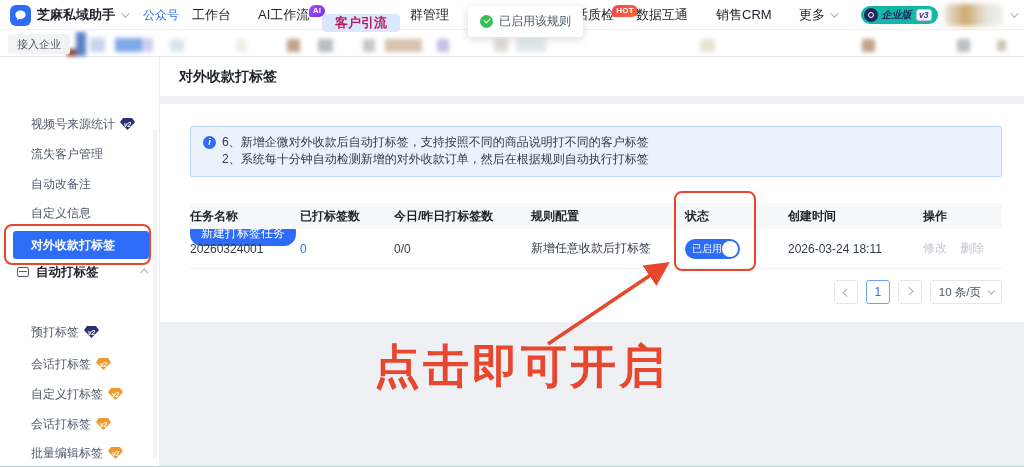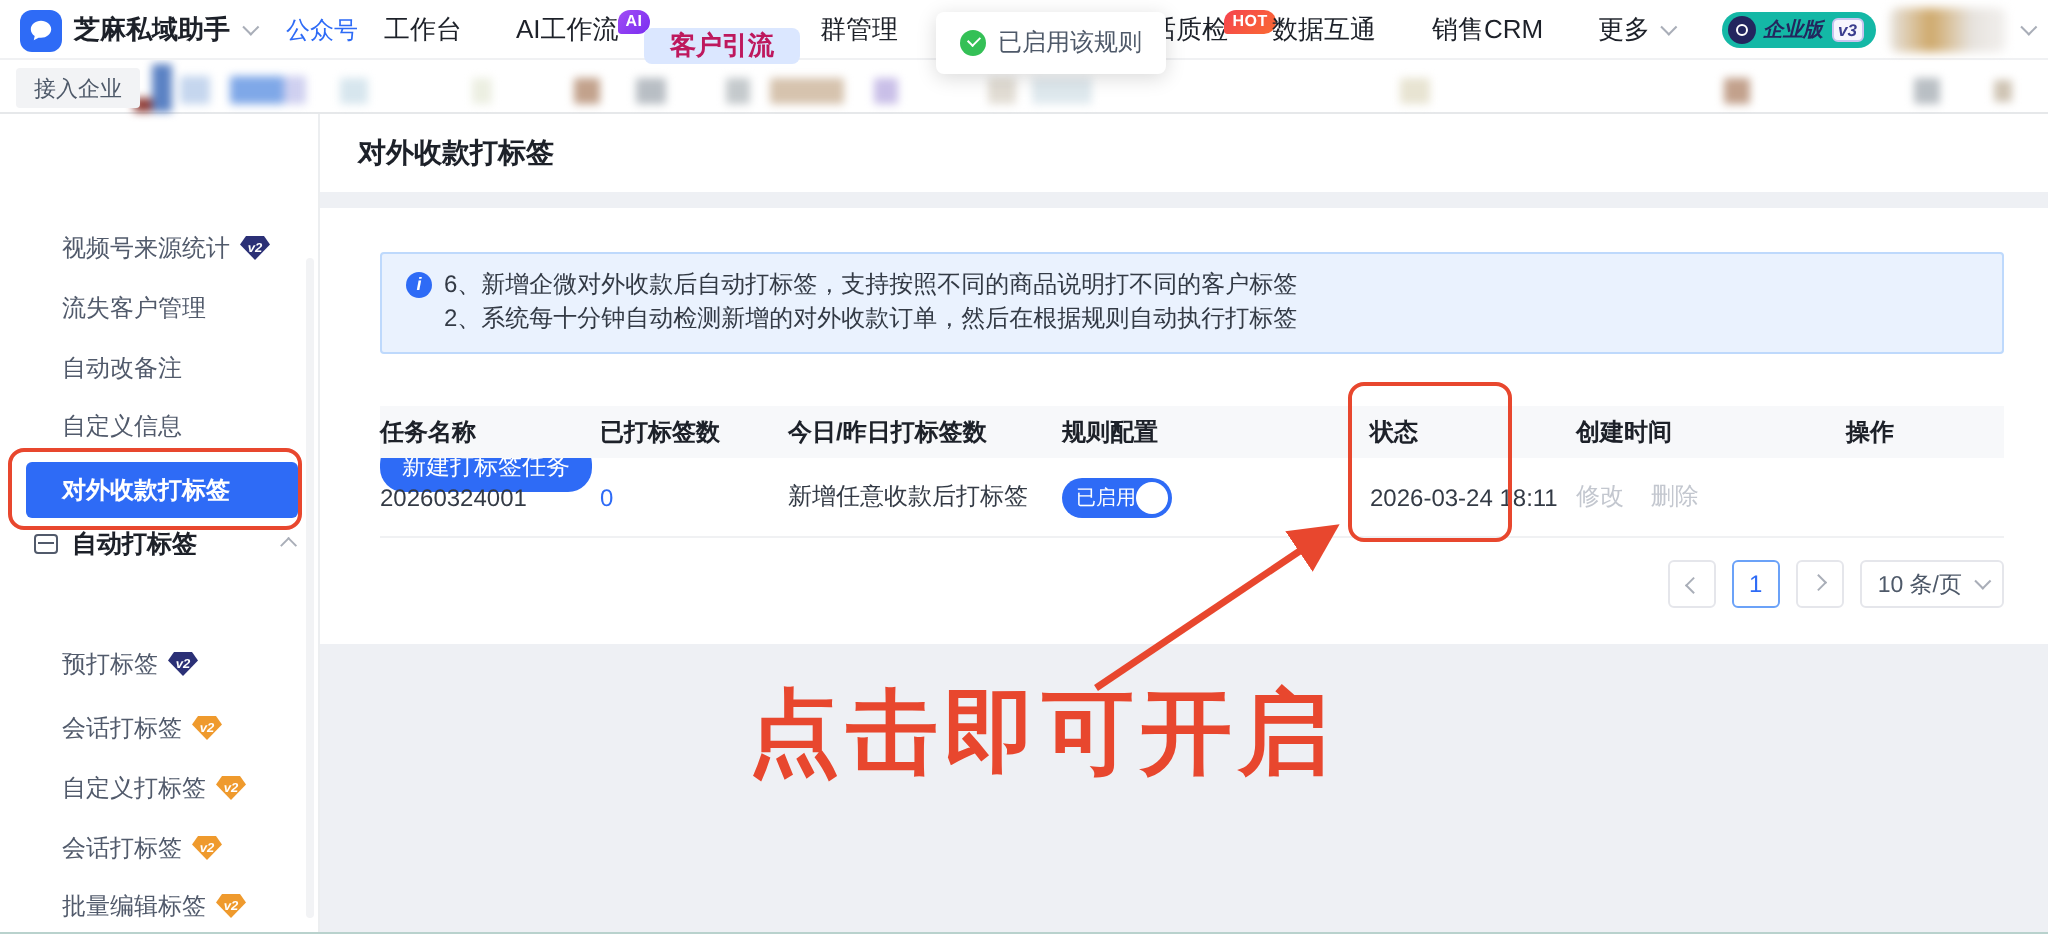--- a/index.html
+++ b/index.html
@@ -247,20 +247,21 @@
           <div class="cell">已打标签数</div>
           <div class="cell">今日/昨日打标签数</div>
           <div class="cell">规则配置</div>
           <div class="cell">状态</div>
           <div class="cell">创建时间</div>
           <div class="cell">操作</div>
         </div>
         <div class="t-row t-body">
           <div class="cell">20260324001</div>
           <div class="cell"><span class="link-num">0</span></div>
+          <div class="cell">0/0</div>
           <div class="cell">新增任意收款后打标签</div>
           <div class="cell">
             <span class="toggle">
               <span class="t-label">已启用</span>
               <span class="knob"></span>
             </span>
           </div>
           <div class="cell">2026-03-24 18:11</div>
           <div class="cell">
             <span class="action-link">修改</span>

